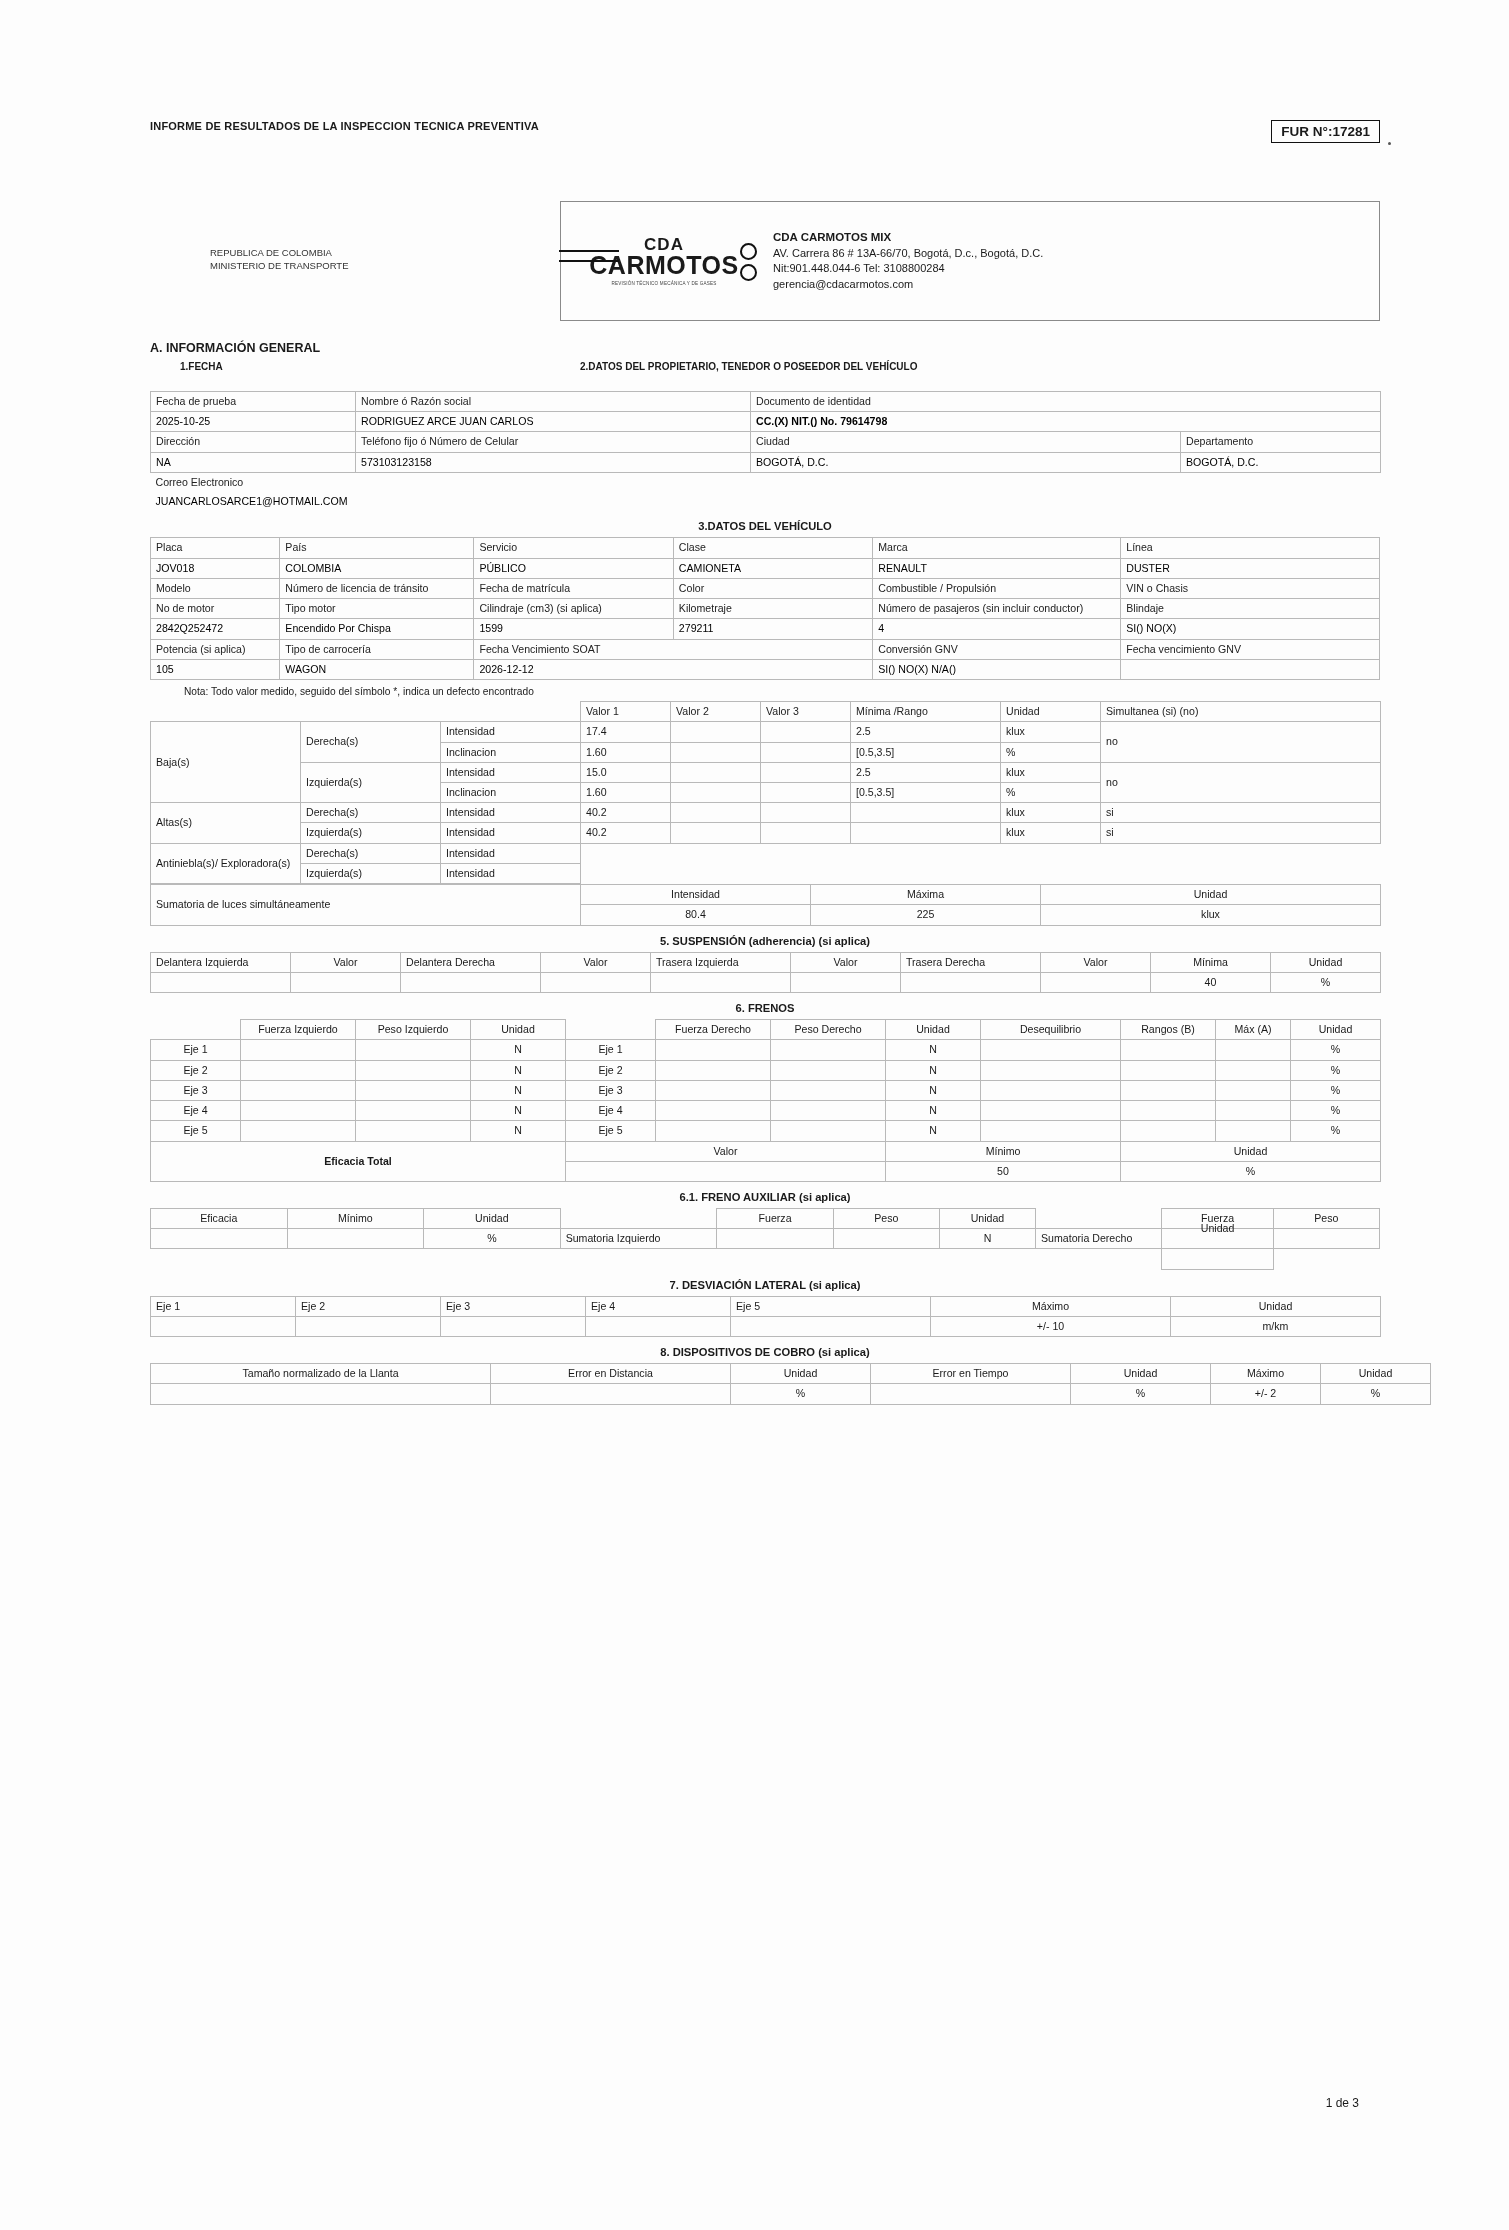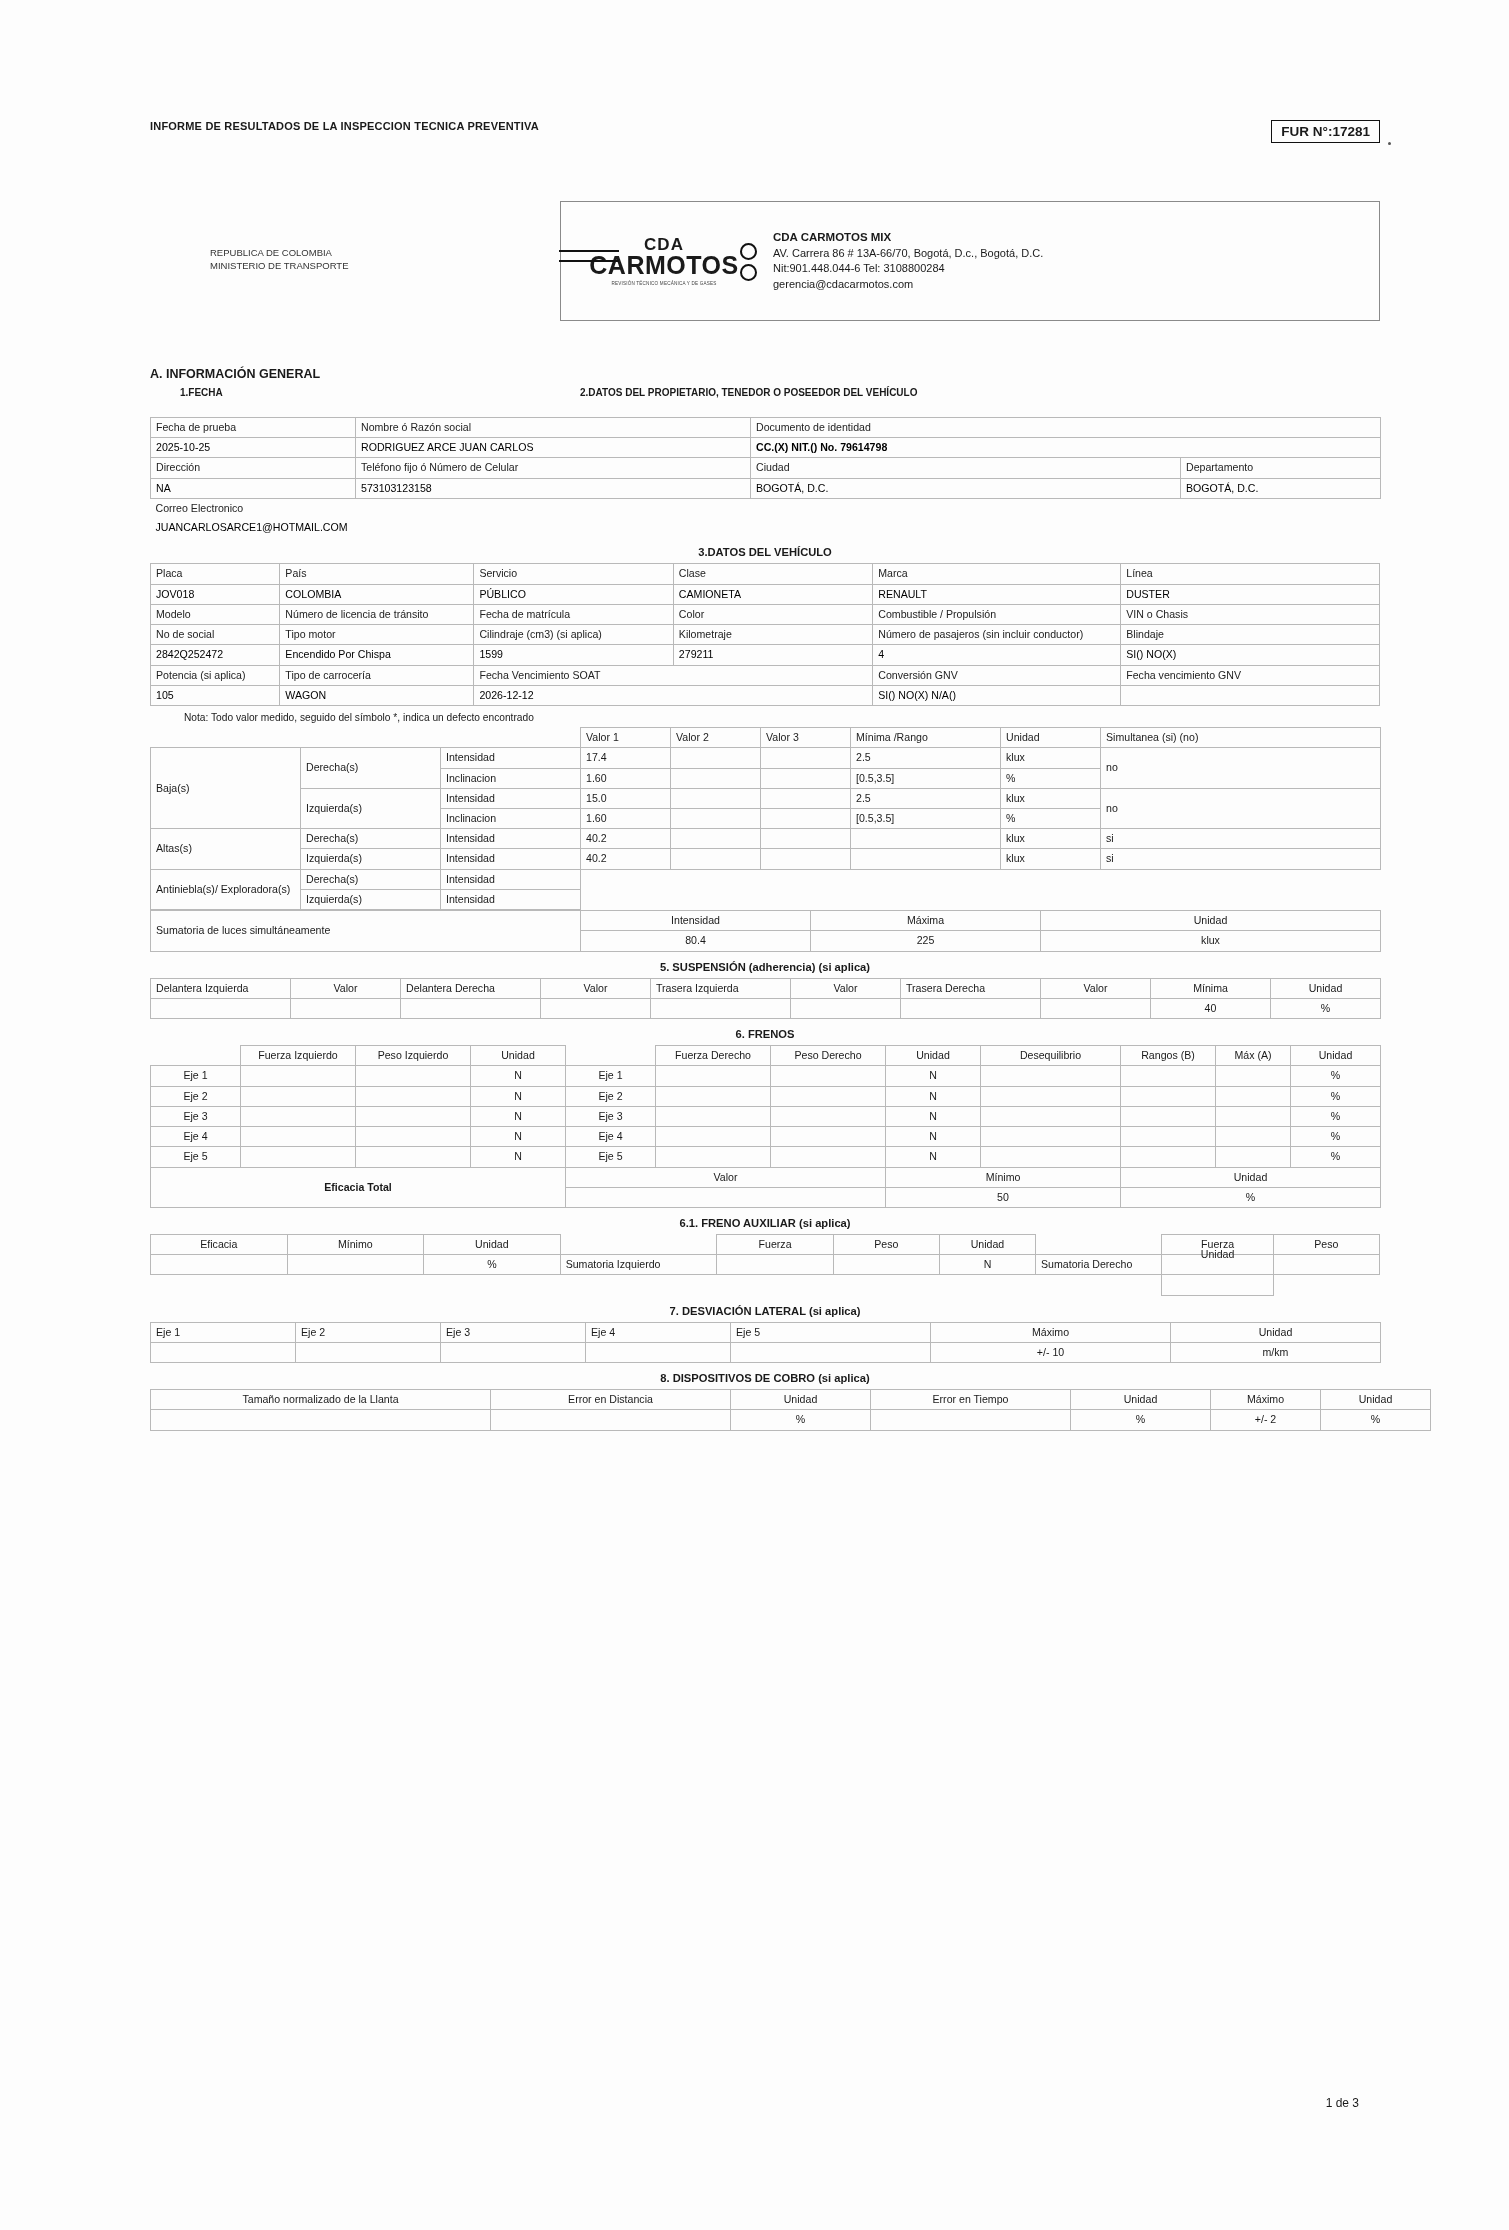--- a/index.html
+++ b/index.html
@@ -115,21 +115,21 @@
   .cda-info {
     padding-left: 20px;
     font-size: 11px;
     line-height: 1.42;
   }
   .cda-info .name { font-weight: bold; font-size: 11.5px; }
 
   .sec-title {
     font-size: 12.5px;
     font-weight: bold;
-    margin-top: 46px;
+    margin-top: 20px;
   }
   .sub-title {
     font-size: 10px;
     font-weight: bold;
   }
   .row-titles {
     display: flex;
     margin-top: 6px;
   }
   .row-titles .t1 { width: 240px; padding-left: 30px; }
@@ -306,21 +306,21 @@
       </tr>
       <tr>
         <td class="lbl">Modelo</td>
         <td class="lbl">Número de licencia de tránsito</td>
         <td class="lbl">Fecha de matrícula</td>
         <td class="lbl">Color</td>
         <td class="lbl">Combustible / Propulsión</td>
         <td class="lbl">VIN o Chasis</td>
       </tr>
       <tr>
-        <td class="lbl">No de social</td>
+        <td class="lbl">No de motor</td>
         <td class="lbl">Tipo motor</td>
         <td class="lbl">Cilindraje (cm3) (si aplica)</td>
         <td class="lbl">Kilometraje</td>
         <td class="lbl">Número de pasajeros (sin incluir conductor)</td>
         <td class="lbl">Blindaje</td>
       </tr>
       <tr>
         <td class="val">2842Q252472</td>
         <td class="val">Encendido Por Chispa</td>
         <td class="val">1599</td>

